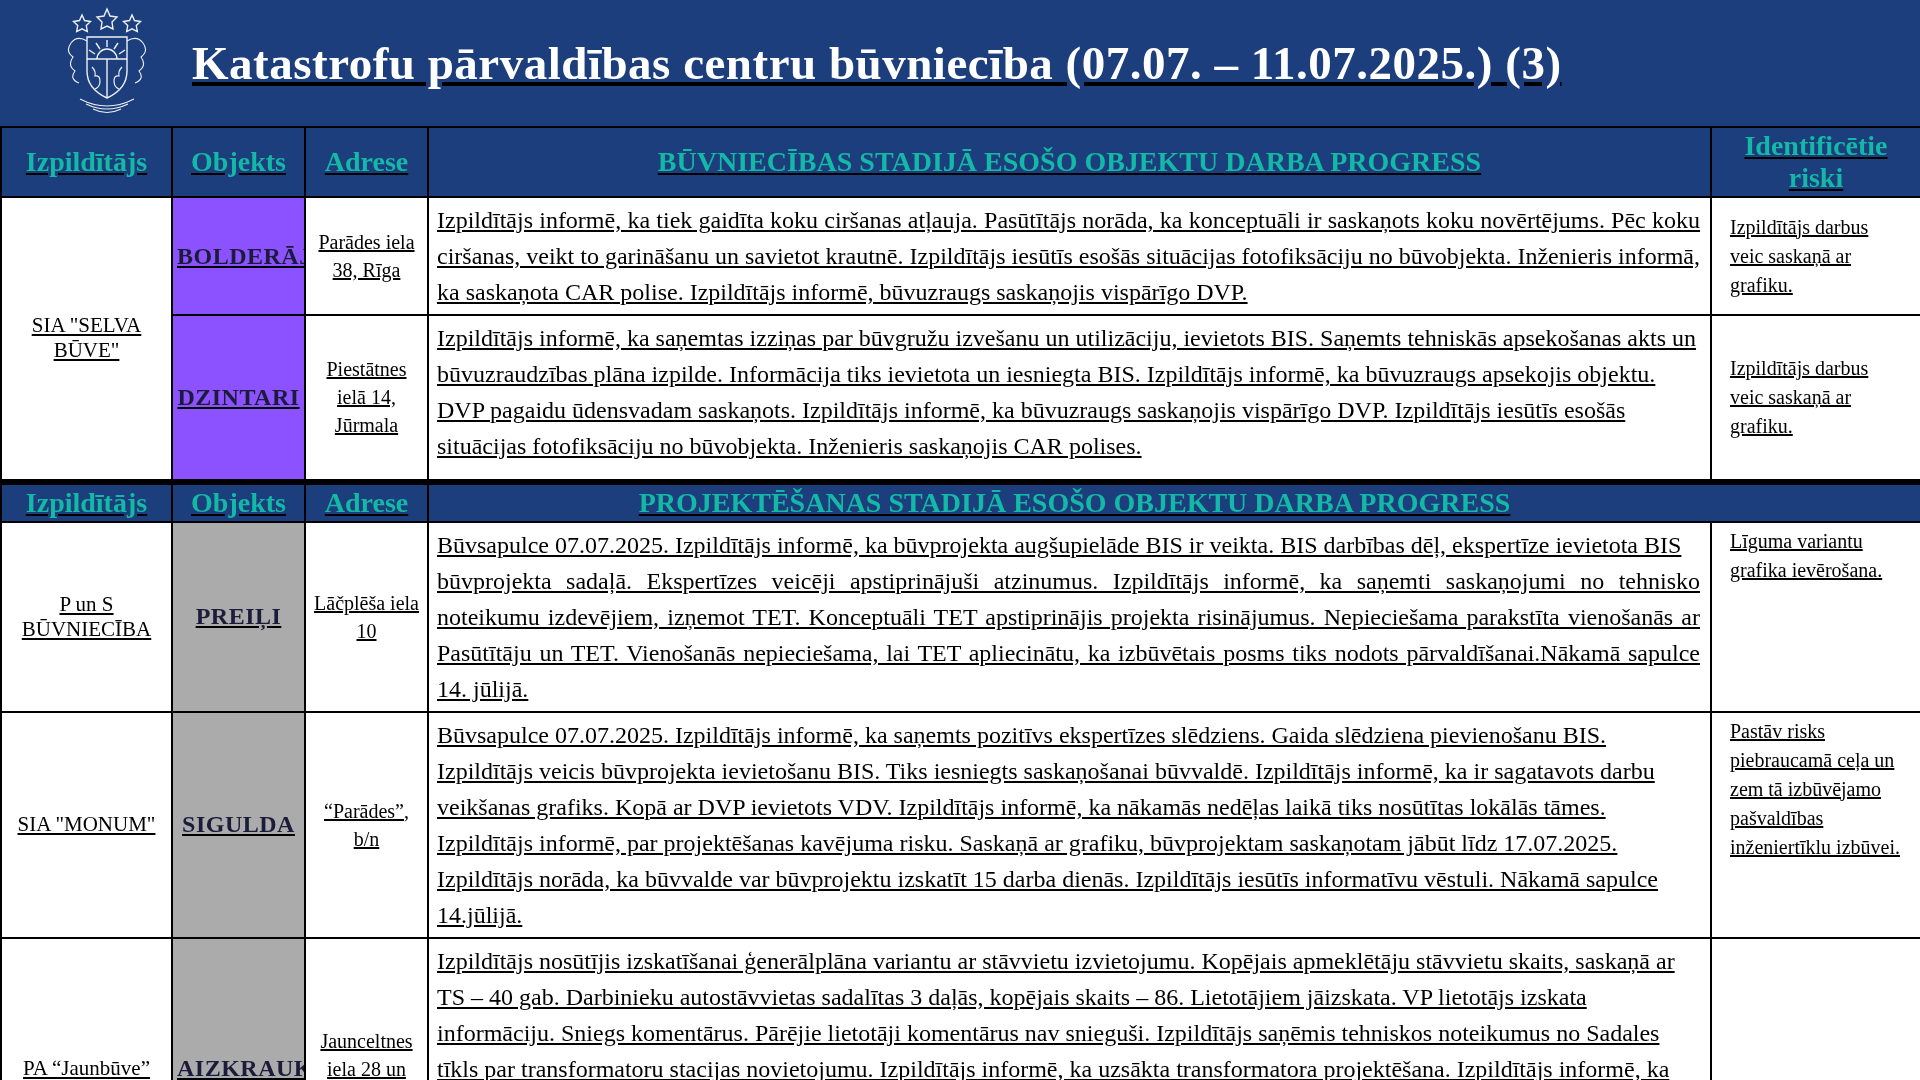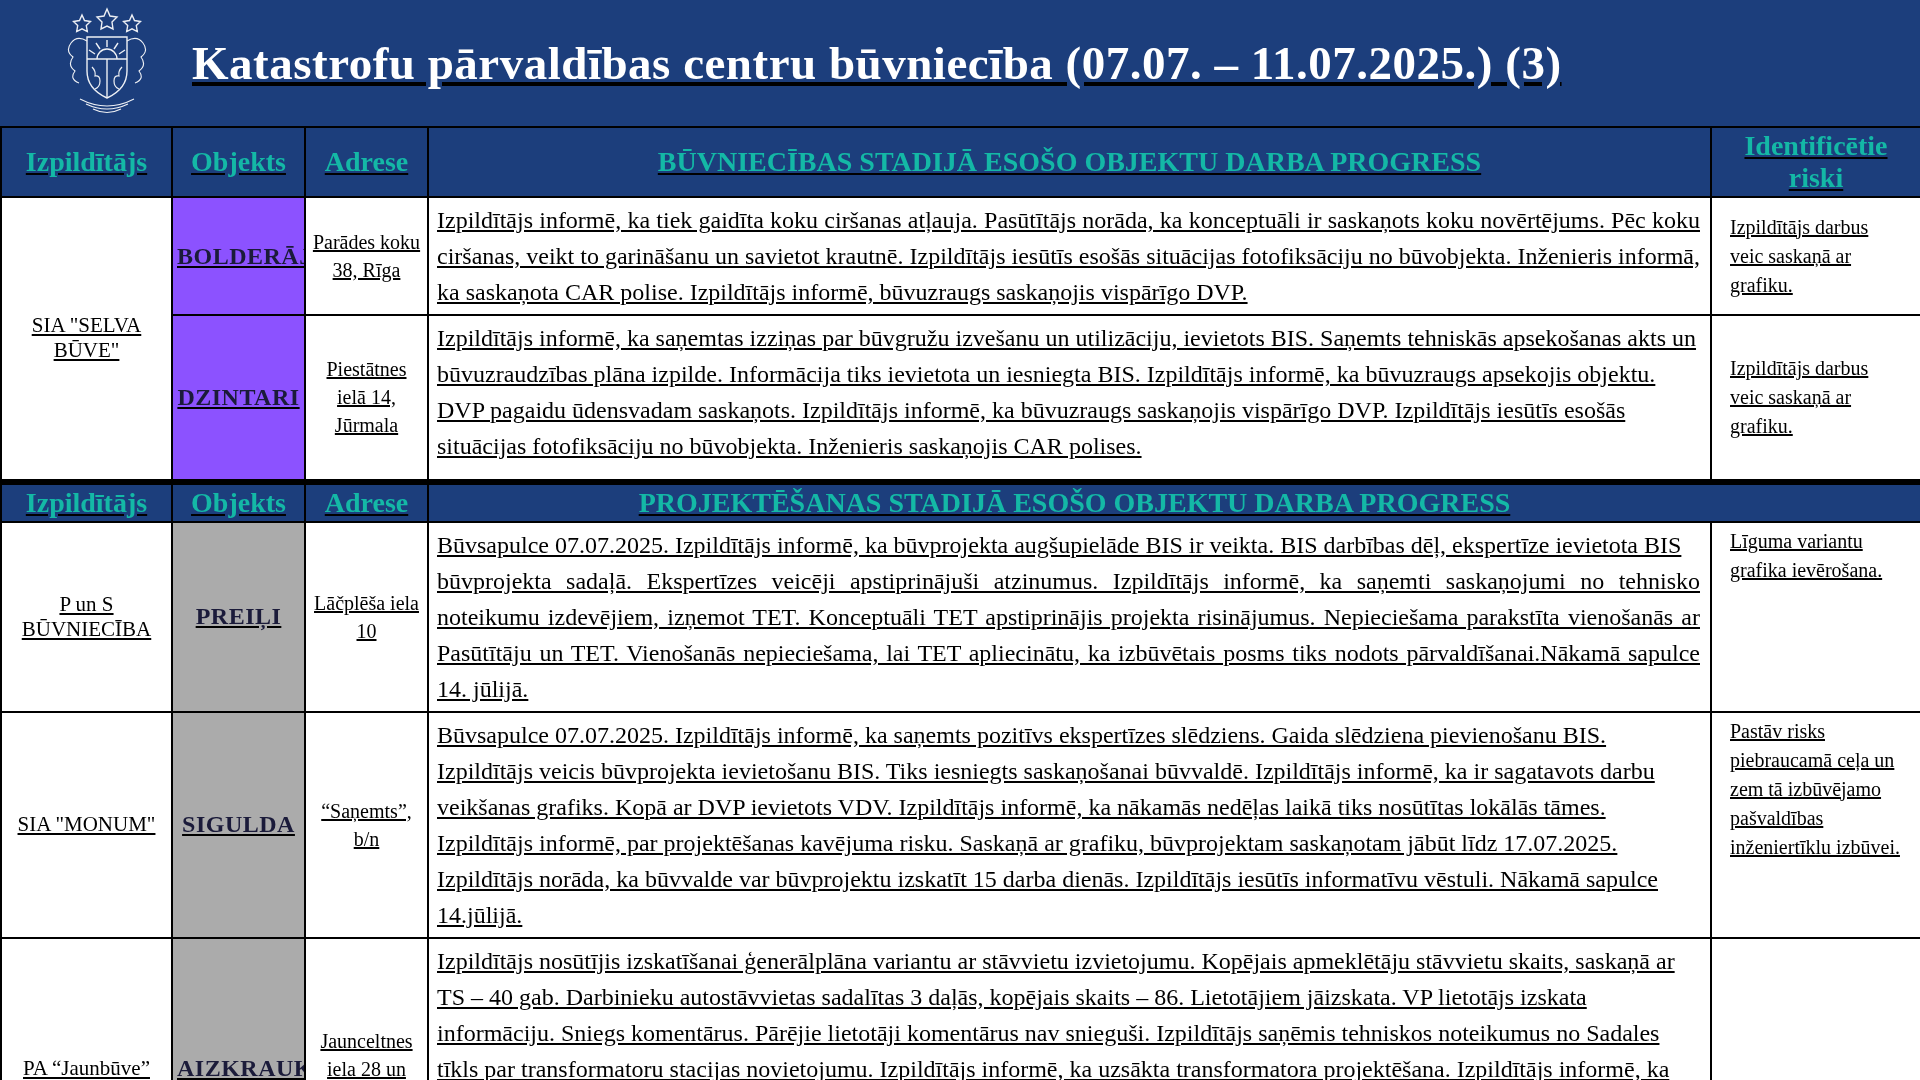--- a/index.html
+++ b/index.html
@@ -83,21 +83,21 @@
         <tr class="h-row">
       <th>Izpildītājs</th>
       <th>Objekts</th>
       <th>Adrese</th>
       <th>BŪVNIECĪBAS STADIJĀ ESOŠO OBJEKTU DARBA PROGRESS</th>
       <th>Identificētie riski</th>
     </tr>
     <tr class="r-bolderaja">
       <td class="exec" rowspan="2">SIA "SELVA BŪVE"</td>
       <td class="obj obj-purple">BOLDERĀJA</td>
-      <td class="addr">Parādes koku 38, Rīga</td>
+      <td class="addr">Parādes iela 38, Rīga</td>
       <td class="progress vmid just">Izpildītājs informē, ka tiek gaidīta koku ciršanas atļauja. Pasūtītājs norāda, ka konceptuāli ir saskaņots koku novērtējums. Pēc koku ciršanas, veikt to garināšanu un savietot krautnē. Izpildītājs iesūtīs esošās situācijas fotofiksāciju no būvobjekta. Inženieris informā, ka saskaņota CAR polise. Izpildītājs informē, būvuzraugs saskaņojis vispārīgo DVP.</td>
       <td class="risk just">Izpildītājs darbus veic saskaņā ar grafiku.</td>
     </tr>
     <tr class="r-dzintari">
       <td class="obj obj-purple">DZINTARI</td>
       <td class="addr">Piestātnes ielā 14, Jūrmala</td>
       <td class="progress">Izpildītājs informē, ka saņemtas izziņas par būvgružu izvešanu un utilizāciju, ievietots BIS. Saņemts tehniskās apsekošanas akts un būvuzraudzības plāna izpilde. Informācija tiks ievietota un iesniegta BIS. Izpildītājs informē, ka būvuzraugs apsekojis objektu. DVP pagaidu ūdensvadam saskaņots. Izpildītājs informē, ka būvuzraugs saskaņojis vispārīgo DVP. Izpildītājs iesūtīs esošās situācijas fotofiksāciju no būvobjekta. Inženieris saskaņojis CAR polises.</td>
       <td class="risk">Izpildītājs darbus veic saskaņā ar grafiku.</td>
     </tr>
   </tbody>
@@ -124,21 +124,21 @@
       <td class="exec">P un S BŪVNIECĪBA</td>
       <td class="obj obj-gray">PREIĻI</td>
       <td class="addr">Lāčplēša iela 10</td>
       <td class="progress just preline">Būvsapulce 07.07.2025. Izpildītājs informē, ka būvprojekta augšupielāde BIS ir veikta. BIS darbības dēļ, ekspertīze ievietota BIS
 būvprojekta sadaļā. Ekspertīzes veicēji apstiprinājuši atzinumus. Izpildītājs informē, ka saņemti saskaņojumi no tehnisko noteikumu izdevējiem, izņemot TET. Konceptuāli TET apstiprinājis projekta risinājumus. Nepieciešama parakstīta vienošanās ar Pasūtītāju un TET. Vienošanās nepieciešama, lai TET apliecinātu, ka izbūvētais posms tiks nodots pārvaldīšanai.Nākamā sapulce 14. jūlijā.</td>
       <td class="risk vtop">Līguma variantu grafika ievērošana.</td>
     </tr>
     <tr class="r-sigulda">
       <td class="exec">SIA "MONUM"</td>
       <td class="obj obj-gray">SIGULDA</td>
-      <td class="addr">“Saņemts”, b/n</td>
+      <td class="addr">“Parādes”, b/n</td>
       <td class="progress">Būvsapulce 07.07.2025. Izpildītājs informē, ka saņemts pozitīvs ekspertīzes slēdziens. Gaida slēdziena pievienošanu BIS. Izpildītājs veicis būvprojekta ievietošanu BIS. Tiks iesniegts saskaņošanai būvvaldē. Izpildītājs informē, ka ir sagatavots darbu veikšanas grafiks. Kopā ar DVP ievietots VDV. Izpildītājs informē, ka nākamās nedēļas laikā tiks nosūtītas lokālās tāmes. Izpildītājs informē, par projektēšanas kavējuma risku. Saskaņā ar grafiku, būvprojektam saskaņotam jābūt līdz 17.07.2025. Izpildītājs norāda, ka būvvalde var būvprojektu izskatīt 15 darba dienās. Izpildītājs iesūtīs informatīvu vēstuli. Nākamā sapulce 14.jūlijā.</td>
       <td class="risk vtop">Pastāv risks piebraucamā ceļa un zem tā izbūvējamo pašvaldības inženiertīklu izbūvei.</td>
     </tr>
     <tr class="r-aizkraukle">
       <td class="exec">PA “Jaunbūve”</td>
       <td class="obj obj-gray">AIZKRAUKLE</td>
       <td class="addr">Jaunceltnes iela 28 un 28C</td>
       <td class="progress">Izpildītājs nosūtījis izskatīšanai ģenerālplāna variantu ar stāvvietu izvietojumu. Kopējais apmeklētāju stāvvietu skaits, saskaņā ar TS – 40 gab. Darbinieku autostāvvietas sadalītas 3 daļās, kopējais skaits – 86. Lietotājiem jāizskata. VP lietotājs izskata informāciju. Sniegs komentārus. Pārējie lietotāji komentārus nav snieguši. Izpildītājs saņēmis tehniskos noteikumus no Sadales tīkls par transformatoru stacijas novietojumu. Izpildītājs informē, ka uzsākta transformatora projektēšana. Izpildītājs informē, ka nav saņemti komentāri par VUGD un NMPD ēkām. Izpildītājs turpinās attīstīt iesūtītos variantus. VP lietotājs informē, ka sniegs komentārus par iesūtīto ģenerālplānu un ēkas plānojumu. Lietotājs ierosina organizēt atsevišķu sapulci komentāru precizēšanai. Izpildītājs saņēmis ģeoloģiskās izpētes atskaiti. Jāievieto VDV. Izpildītājs pieprasījis tehniskos noteikumus.</td>
       <td class="risk vtop"></td>
     </tr>

